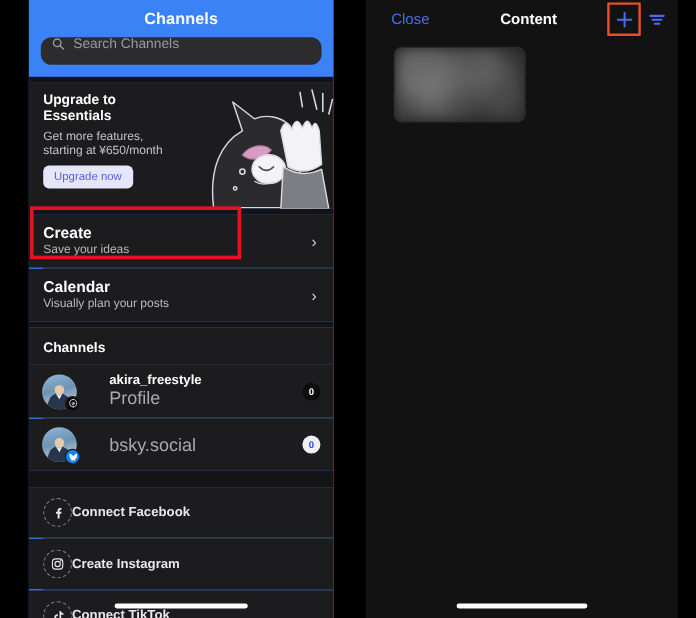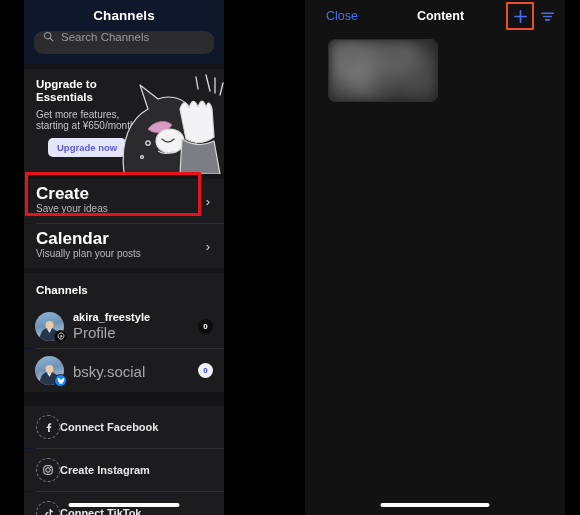--- a/index.html
+++ b/index.html
@@ -5,22 +5,22 @@
   * { margin:0; padding:0; box-sizing:border-box; }
   html,body{
     width:580px;height:515px;background:#000;overflow:hidden;
     font-family:"Liberation Sans", sans-serif;
     -webkit-font-smoothing:antialiased;
   }
   .stage{position:relative;width:580px;height:515px;background:#000;}
 
   
   .left-panel{
-    position:absolute;left:24px;top:0;width:200px;height:515px;
-    background:#0f172a;overflow:hidden;
+    position:absolute;left:24px;top:0;width:254px;height:515px;
+    background:#3b82f6;overflow:hidden;
   }
   .panel-title{
     text-align:center;color:#fff;font-size:13.5px;font-weight:bold;
     padding-top:8px;letter-spacing:.1px;
   }
   .search-wrap{padding:8px 10px 10px 10px;}
   .search-bar{
     display:flex;align-items:flex-start;gap:7px;
     background:#2c2c2e;border-radius:9px;height:23px;padding:0 9px;
   }
@@ -30,41 +30,41 @@
 
   
   .upgrade{
     position:relative;background:#1c1c1e;height:105px;overflow:hidden;
     padding:9px 12px 0 12px;
   }
   .upg-h{color:#fff;font-size:11.5px;font-weight:bold;line-height:13px;width:108px;}
   .upg-sub{color:#c4c4c8;font-size:10px;line-height:11px;margin-top:5px;width:115px;}
   .upg-btn{
     margin-top:7px;display:inline-block;background:#e6e6fa;color:#5b5bd6;
-    font-size:9.5px;border-radius:5px;padding:4px 9px;font-weight:bold;margin-left:12px;
+    font-size:9.5px;border-radius:5px;padding:4px 9px;font-weight:normal;
   }
   .cat{position:absolute;right:-4px;top:0;width:110px;height:105px;}
 
   
   .row{
     position:relative;display:flex;align-items:center;justify-content:space-between;
     padding:8px 12px;background:#1c1c1e;
   }
-  .row .rt-title{color:#fff;font-size:17px;font-weight:bold;line-height:14px;}
+  .row .rt-title{color:#fff;font-size:13px;font-weight:bold;line-height:14px;}
   .row .rt-sub{color:#b9b9bd;font-size:10px;line-height:13px;margin-top:1px;}
   .chev{color:#d6d6da;font-size:13px;font-weight:300;line-height:1;padding-right:2px;}
   .rowline{height:1px;background:#2e2e30;margin-left:12px;}
 
   
   .chan-hdr{
     color:#fff;font-size:11.5px;font-weight:bold;padding:11px 12px 8px 12px;
     background:#1c1c1e;
   }
   .chan-row{
-    display:flex;align-items:center;gap:9px;padding:7px 11px;background:#1c1c1e;
+    display:flex;align-items:center;gap:27px;padding:7px 11px;background:#1c1c1e;
   }
   .av-wrap{position:relative;width:29px;height:29px;flex:none;}
   .avatar{
     width:29px;height:29px;border-radius:50%;overflow:hidden;
     background:linear-gradient(165deg,#8fb8d8 0%,#6f93b5 45%,#d8dde2 100%);
     position:relative;
   }
   .av-person{position:absolute;left:0;bottom:0;width:29px;height:21px;}
   .plat-badge{
     position:absolute;right:-3px;bottom:-2px;width:13px;height:13px;border-radius:50%;

